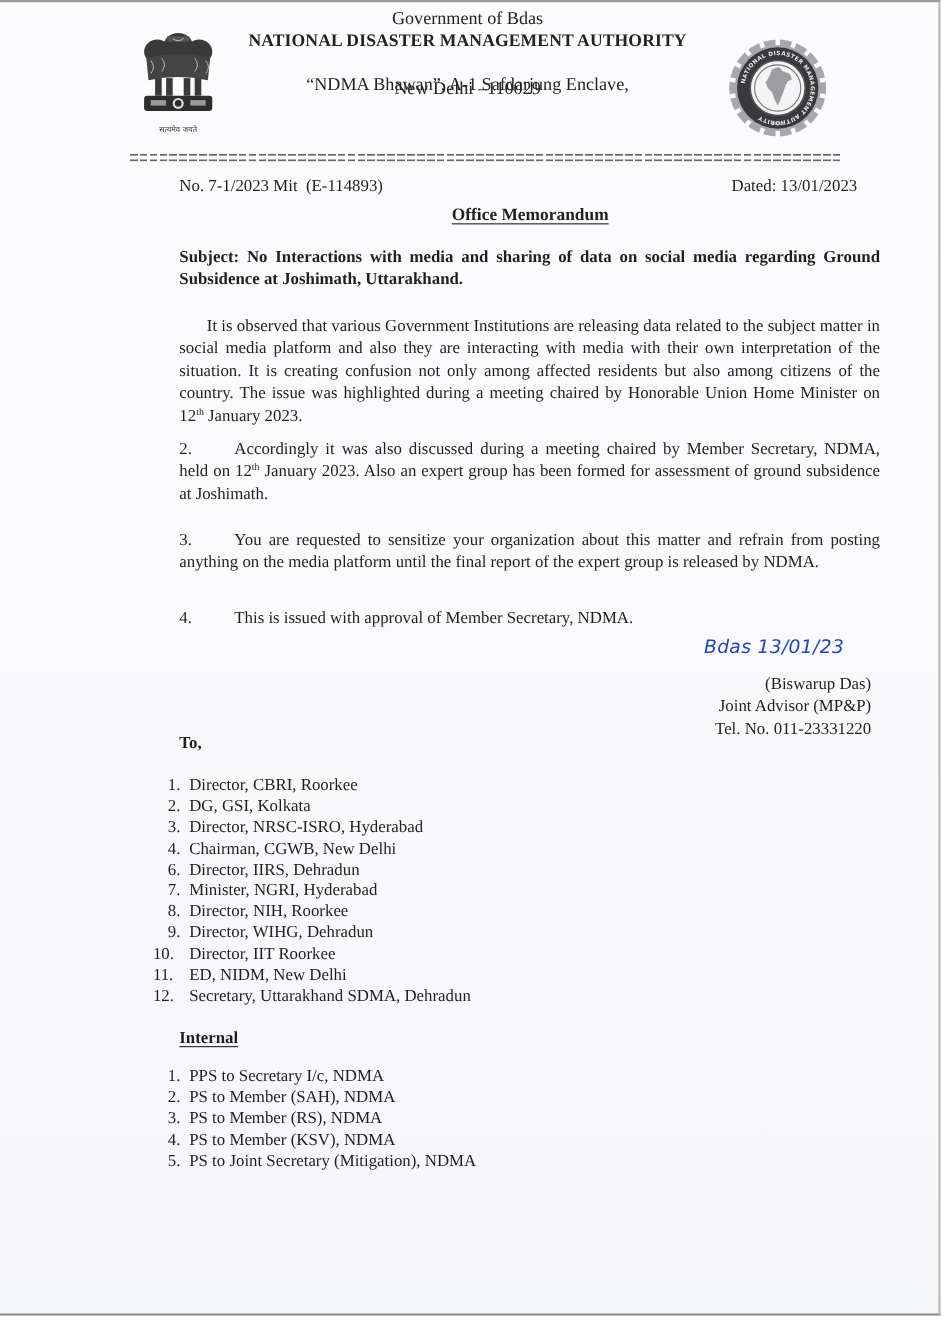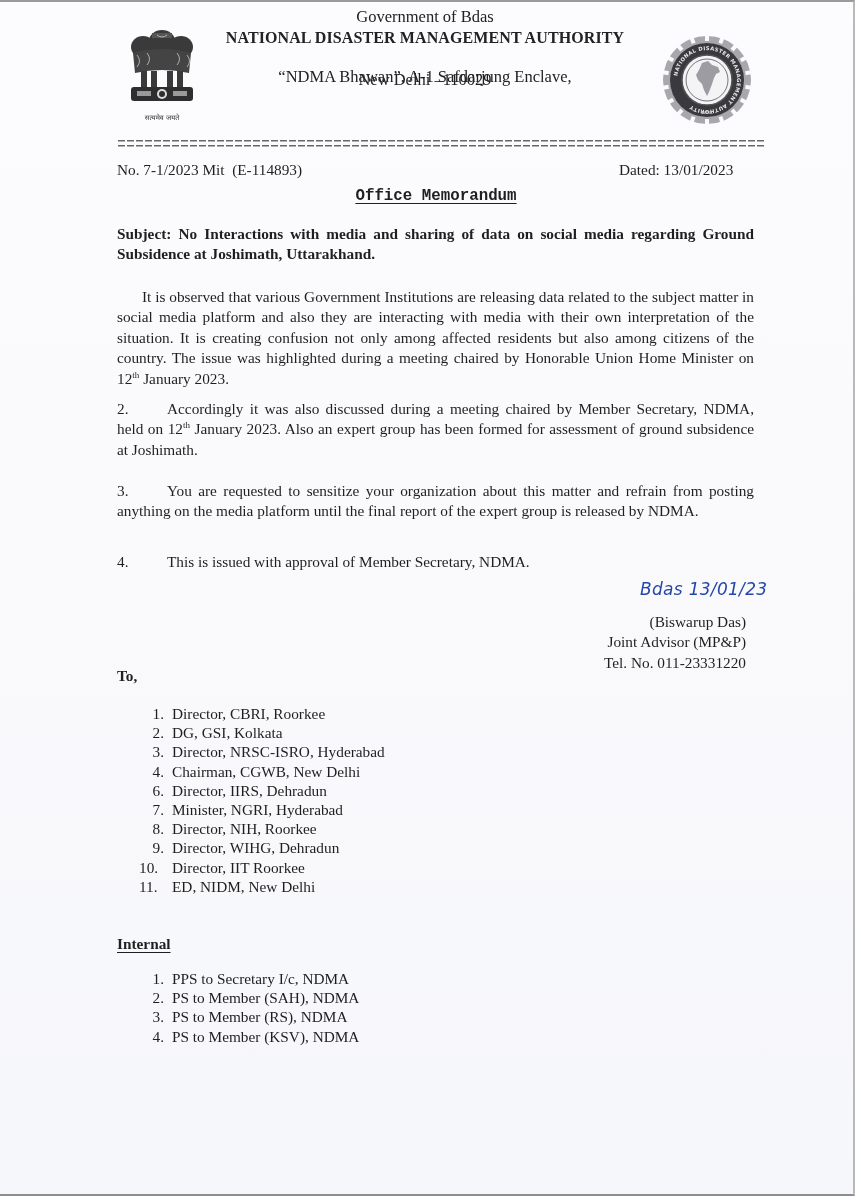--- a/index.html
+++ b/index.html
@@ -62,31 +62,31 @@
       width: 646px; height: 8px;
       background:
         repeating-linear-gradient(90deg, #666 0 7px, transparent 7px 9px) 0 0 / 100% 1.5px no-repeat,
         repeating-linear-gradient(90deg, #666 0 7px, transparent 7px 9px) 0 5px / 100% 1.5px no-repeat;
     }
 
     .txt {
       font-size: 15.3px;
       line-height: 20.4px;
       color: #1f1f1f;
+      margin-left: 46px;
     }
     .ref-no { left: 117px; top: 158px; }
     .dated { left: 619px; top: 158px; }
     .memo-title {
       left: 256px; width: 360px; top: 184px;
       text-align: center;
       font-weight: bold;
       font-size: 15.8px;
       text-decoration: underline;
       text-underline-offset: 3px;
-      font-family: Liberation Mono, monospace;
     }
     .subject {
       left: 117px; top: 222px; width: 637px;
       font-weight: bold;
       text-align: justify;
       text-align-last: left;
     }
     .para {
       left: 117px; width: 637px;
       text-align: justify;
@@ -254,22 +254,24 @@
       <li><span class="n">1.</span><span>Director, CBRI, Roorkee</span></li>
       <li><span class="n">2.</span><span>DG, GSI, Kolkata</span></li>
       <li><span class="n">3.</span><span>Director, NRSC-ISRO, Hyderabad</span></li>
       <li><span class="n">4.</span><span>Chairman, CGWB, New Delhi</span></li>
       <li><span class="n">6.</span><span>Director, IIRS, Dehradun</span></li>
       <li><span class="n">7.</span><span>Minister, NGRI, Hyderabad</span></li>
       <li><span class="n">8.</span><span>Director, NIH, Roorkee</span></li>
       <li><span class="n">9.</span><span>Director, WIHG, Dehradun</span></li>
       <li><span class="n wide">10.</span><span>Director, IIT Roorkee</span></li>
       <li><span class="n wide">11.</span><span>ED, NIDM, New Delhi</span></li>
+      <li><span class="n wide">12.</span><span>Secretary, Uttarakhand SDMA, Dehradun</span></li>
     </ul>
 
   <div class="abs txt internal-label">Internal</div>
   <ul class="abs list int-list" id="int-list">
       <li><span class="n">1.</span><span>PPS to Secretary I/c, NDMA</span></li>
       <li><span class="n">2.</span><span>PS to Member (SAH), NDMA</span></li>
       <li><span class="n">3.</span><span>PS to Member (RS), NDMA</span></li>
       <li><span class="n">4.</span><span>PS to Member (KSV), NDMA</span></li>
+      <li><span class="n">5.</span><span>PS to Joint Secretary (Mitigation), NDMA</span></li>
     </ul>
 </div>
 
 </body></html>

